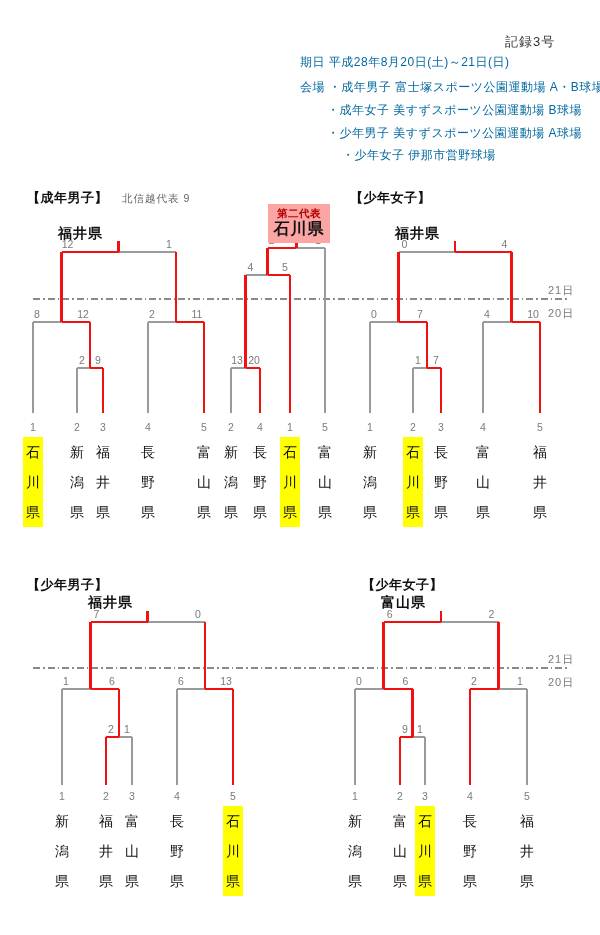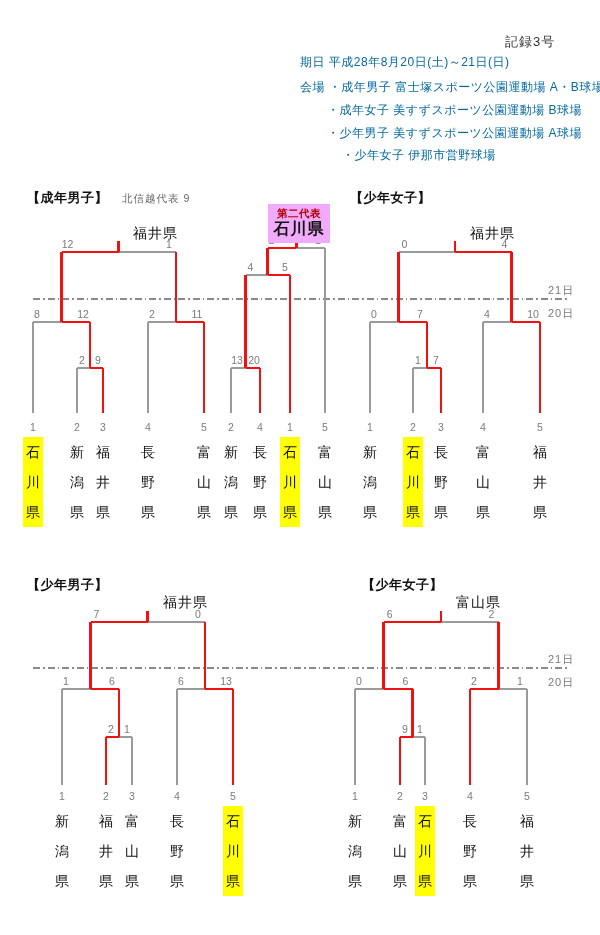--- a/index.html
+++ b/index.html
@@ -4,21 +4,21 @@
 <style>
   html,body{margin:0;padding:0;background:#fff}
   .page{position:relative;width:600px;height:935px;background:#ffffff;overflow:hidden;
         font-family:"Liberation Sans","DejaVu Sans",sans-serif;color:#111}
   .doc-title{position:absolute;top:6px;left:0;width:100%;text-align:center;
              font-size:16px;font-weight:bold;letter-spacing:1px}
   .recno{position:absolute;top:33px;left:505px;font-size:13px;color:#333;letter-spacing:1px}
   .hline{position:absolute;font-size:12px;color:#0369a1;letter-spacing:0.5px;white-space:nowrap}
   .btitle{position:absolute;font-size:13px;font-weight:bold;letter-spacing:0.5px}
   .bsub{position:absolute;font-size:10.5px;color:#666;letter-spacing:1px}
-  .champ{position:absolute;width:120px;text-align:right;font-size:14px;font-weight:normal;letter-spacing:1px}
+  .champ{position:absolute;width:120px;text-align:left;font-size:14px;font-weight:bold;letter-spacing:1px}
   .runner{position:absolute;left:268px;top:204px;width:62px;height:39px;background:#ffff00;text-align:center}
   .runner .rt{font-size:10.5px;font-weight:bold;color:#b50000;line-height:14px;margin-top:2px;letter-spacing:0.5px}
   .runner .rn{font-size:16px;font-weight:bold;color:#111;line-height:18px;letter-spacing:1px}
   .day{position:absolute;left:548px;width:42px;text-align:left;font-size:11px;color:#7a7a7a;letter-spacing:1px}
   #bracket-svg{position:absolute;left:0;top:0}
   #bracket-svg text{font-family:"Liberation Sans","DejaVu Sans",sans-serif}
   .namecol{position:absolute;width:20px;text-align:center}
   .nchar{display:block;height:30px;line-height:30px;font-size:14px;color:#111}
 </style>
 </head>
@@ -219,21 +219,21 @@
   <div class="bsub" style="left:122px;top:192px">北信越代表 9</div>
   <div class="btitle" style="left:350px;top:189px">【少年女子】</div>
   <div class="btitle" style="left:27px;top:576px">【少年男子】</div>
   <div class="btitle" style="left:362px;top:576px">【少年女子】</div>
 
   <div class="champ" style="left:58px;top:225px">福井県</div>
   <div class="champ" style="left:395px;top:225px">福井県</div>
   <div class="champ" style="left:88px;top:594px">福井県</div>
   <div class="champ" style="left:381px;top:594px">富山県</div>
 
-  <div class="runner" id="runner-box" style="background: #f0abfc;">
+  <div class="runner" id="runner-box" style="background: #fca5a5;">
     <div class="rt" style="color: rgb(181, 0, 0);">第二代表</div>
     <div class="rn">石川県</div>
   </div>
 
   <div class="day" style="top:283px">21日</div>
   <div class="day" style="top:306px">20日</div>
   <div class="day" style="top:652px">21日</div>
   <div class="day" style="top:675px">20日</div>
 
   <div id="names-layer">

